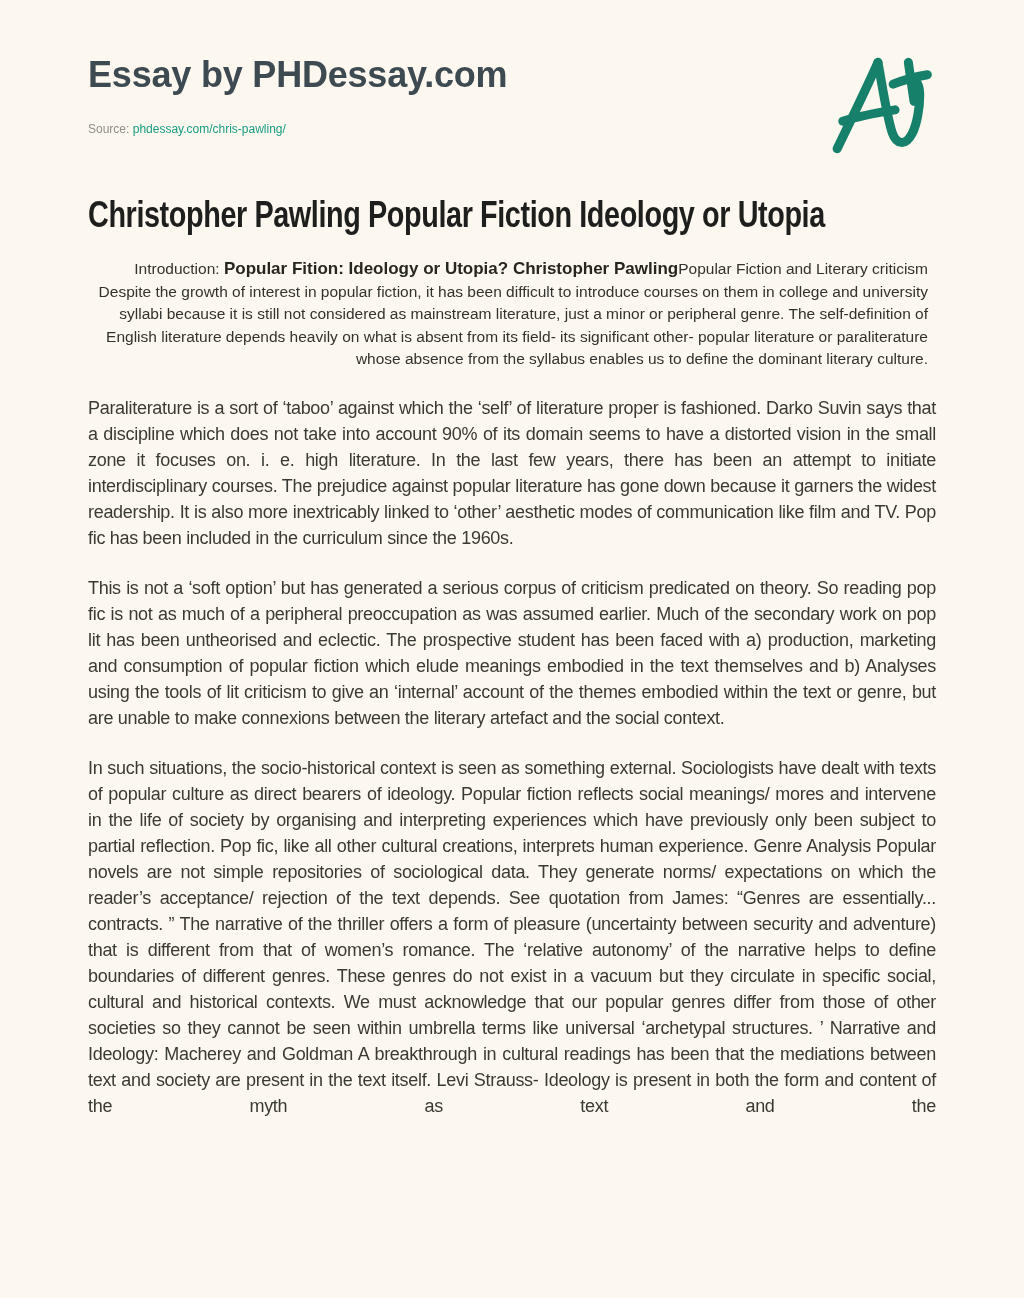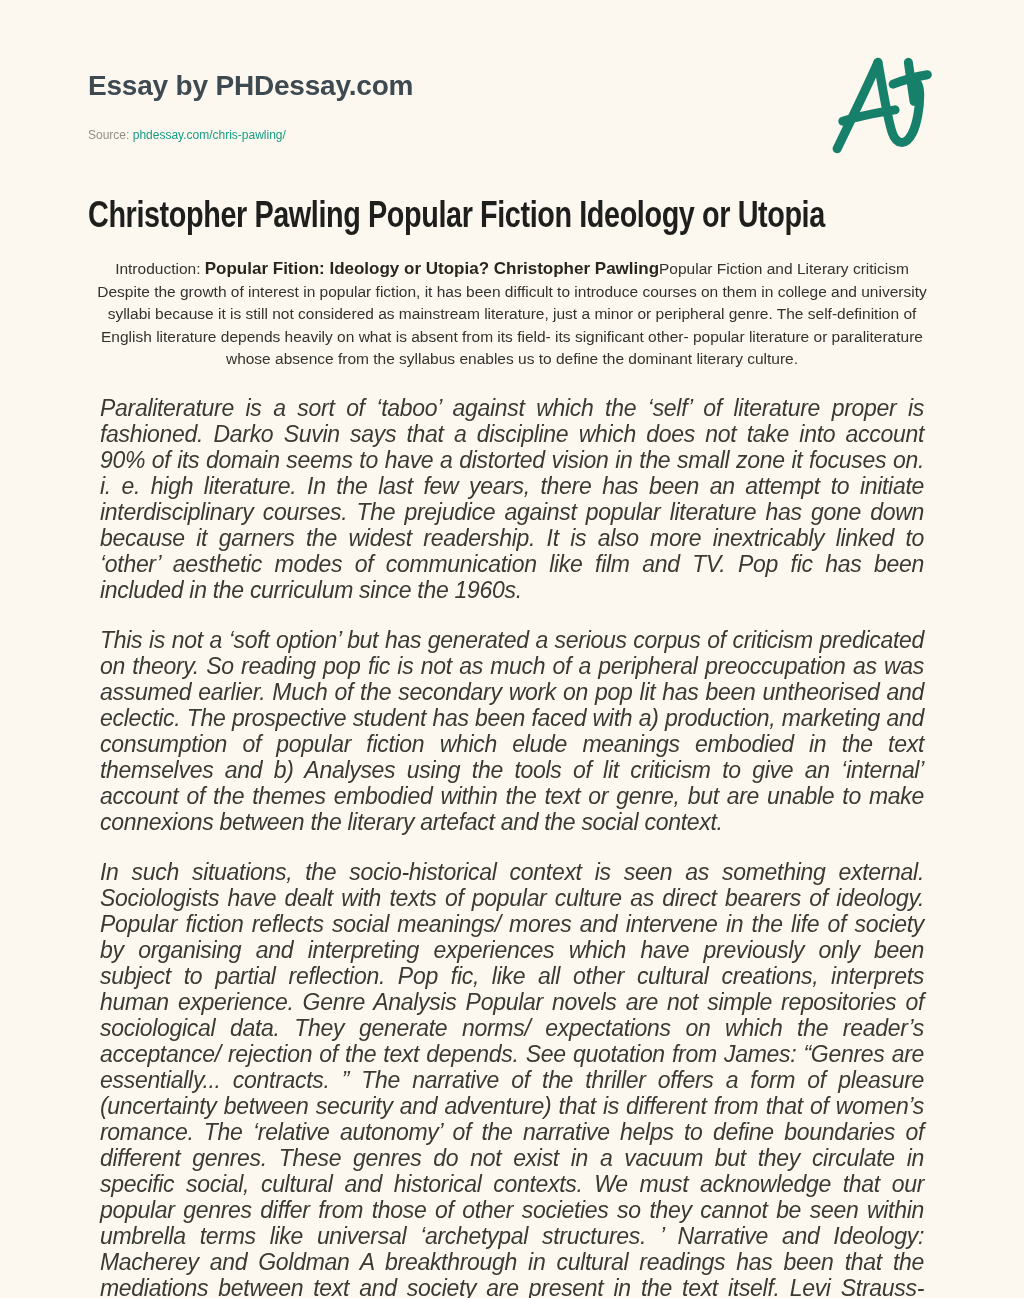--- a/index.html
+++ b/index.html
@@ -16,40 +16,40 @@
   html,body{margin:0;padding:0;}
   body{
     width:1024px;height:1298px;overflow:hidden;
     background:var(--background);
     font-family:"Liberation Sans", sans-serif;
     -webkit-font-smoothing:antialiased;
   }
   .page{padding:50px 88px 0 88px;}
   .page-header{display:flex;justify-content:space-between;align-items:flex-start;}
   .header-title{
-    margin:20px 0 0;font-size:28px;font-weight:700;
+    margin:4px 0 0;font-size:36px;font-weight:700;
     letter-spacing:-0.2px;color:var(--header-text);
   }
   .source-line{margin:26px 0 0;font-size:12px;color:var(--muted-text);}
   .source-line a{color:var(--accent-teal);text-decoration:none;cursor:pointer;}
   .logo{width:114px;height:114px;flex:0 0 auto;margin-right:2px;}
   .logo svg{display:block;width:114px;height:114px;}
   .essay-title{
     margin:30px 0 0;font-size:36px;font-weight:700;color:var(--title-text);
     white-space:nowrap;letter-spacing:-0.5px;
     transform:scaleX(0.80);transform-origin:0 60%;
   }
   .intro-paragraph{
-    margin:22px 0 0;font-size:15.5px;line-height:22.5px;color:var(--intro-text);
-    text-align:center;
+    margin:22px 8px 0;font-size:15.5px;line-height:22.5px;color:var(--intro-text);
+    text-align:right;
   }
   .intro-paragraph .intro-bold{font-weight:700;font-size:17px;color:#26261F;}
   .body-paragraph{
-    margin:24px 12px 0;font-size:23px;line-height:26px;color:var(--body-text);
-    letter-spacing:-0.3px;text-align:justify;font-style:italic;
+    margin:24px 0 0;font-size:18px;line-height:26px;color:var(--body-text);
+    letter-spacing:-0.3px;text-align:justify;
   }
   .body-paragraph.cutoff{text-align-last:justify;}
 </style>
 </head>
 <body>
 
 <div class="page">
 
   <header class="page-header">
     <div class="header-left">

